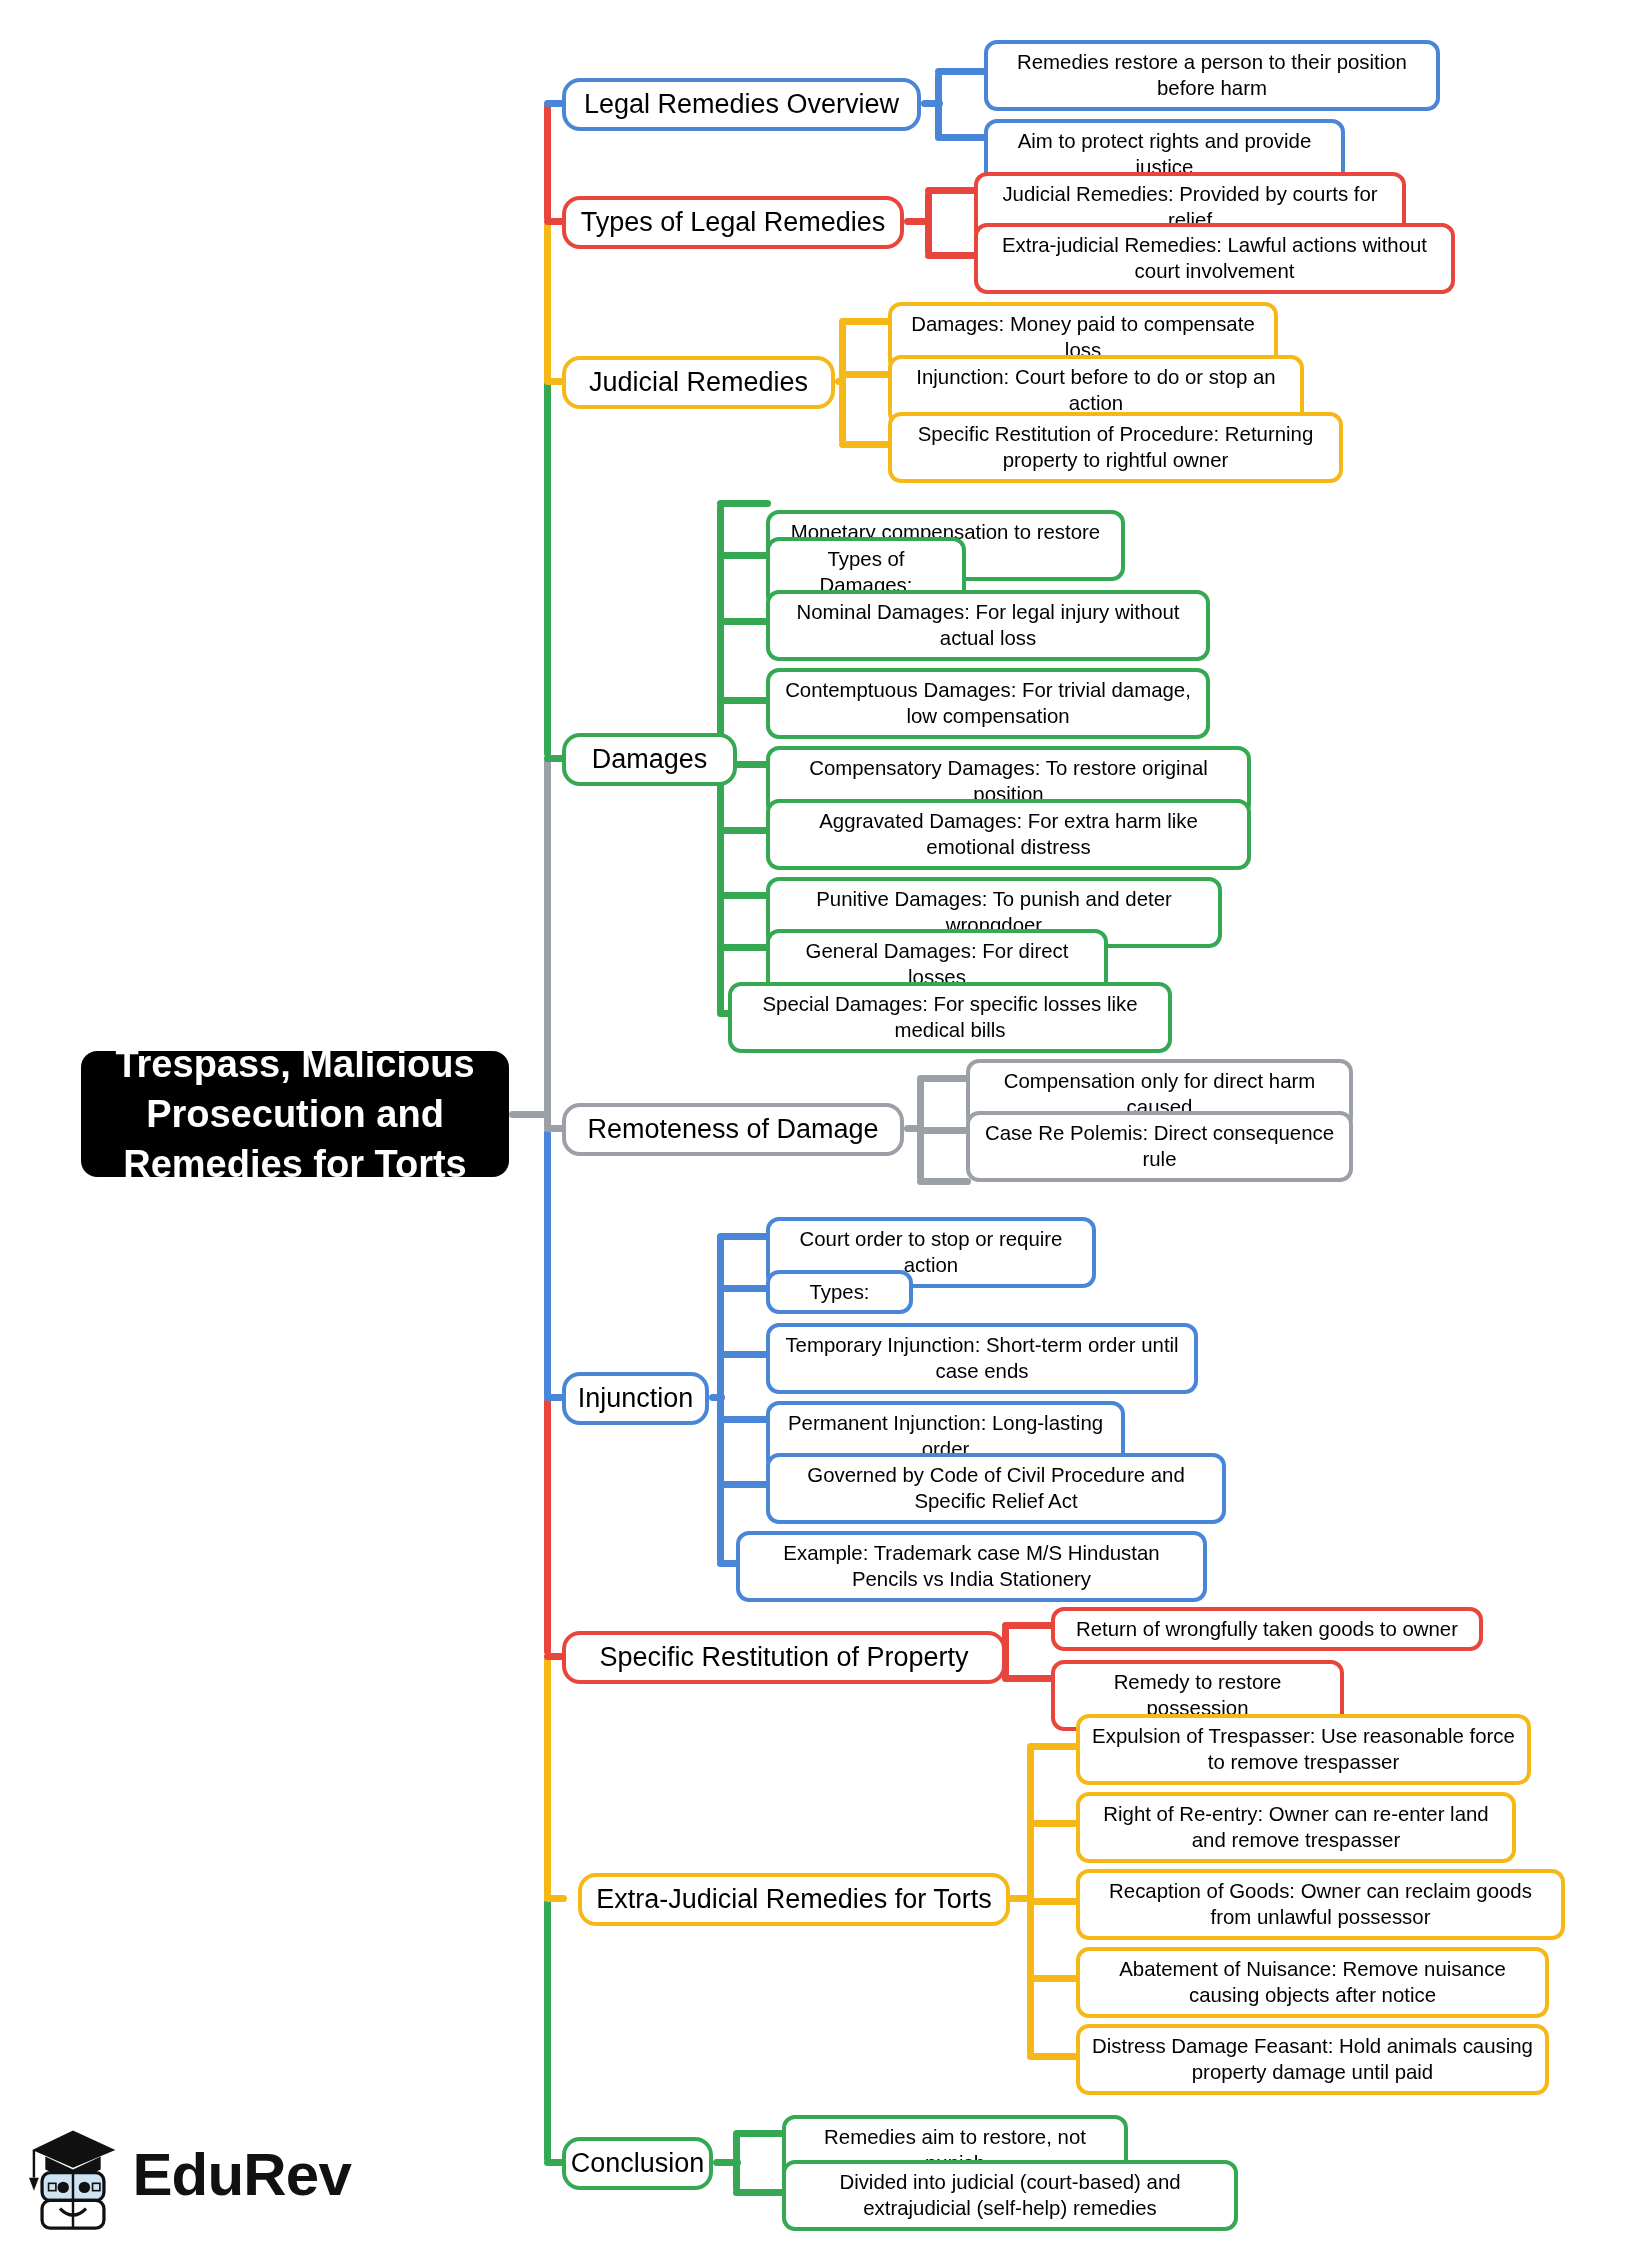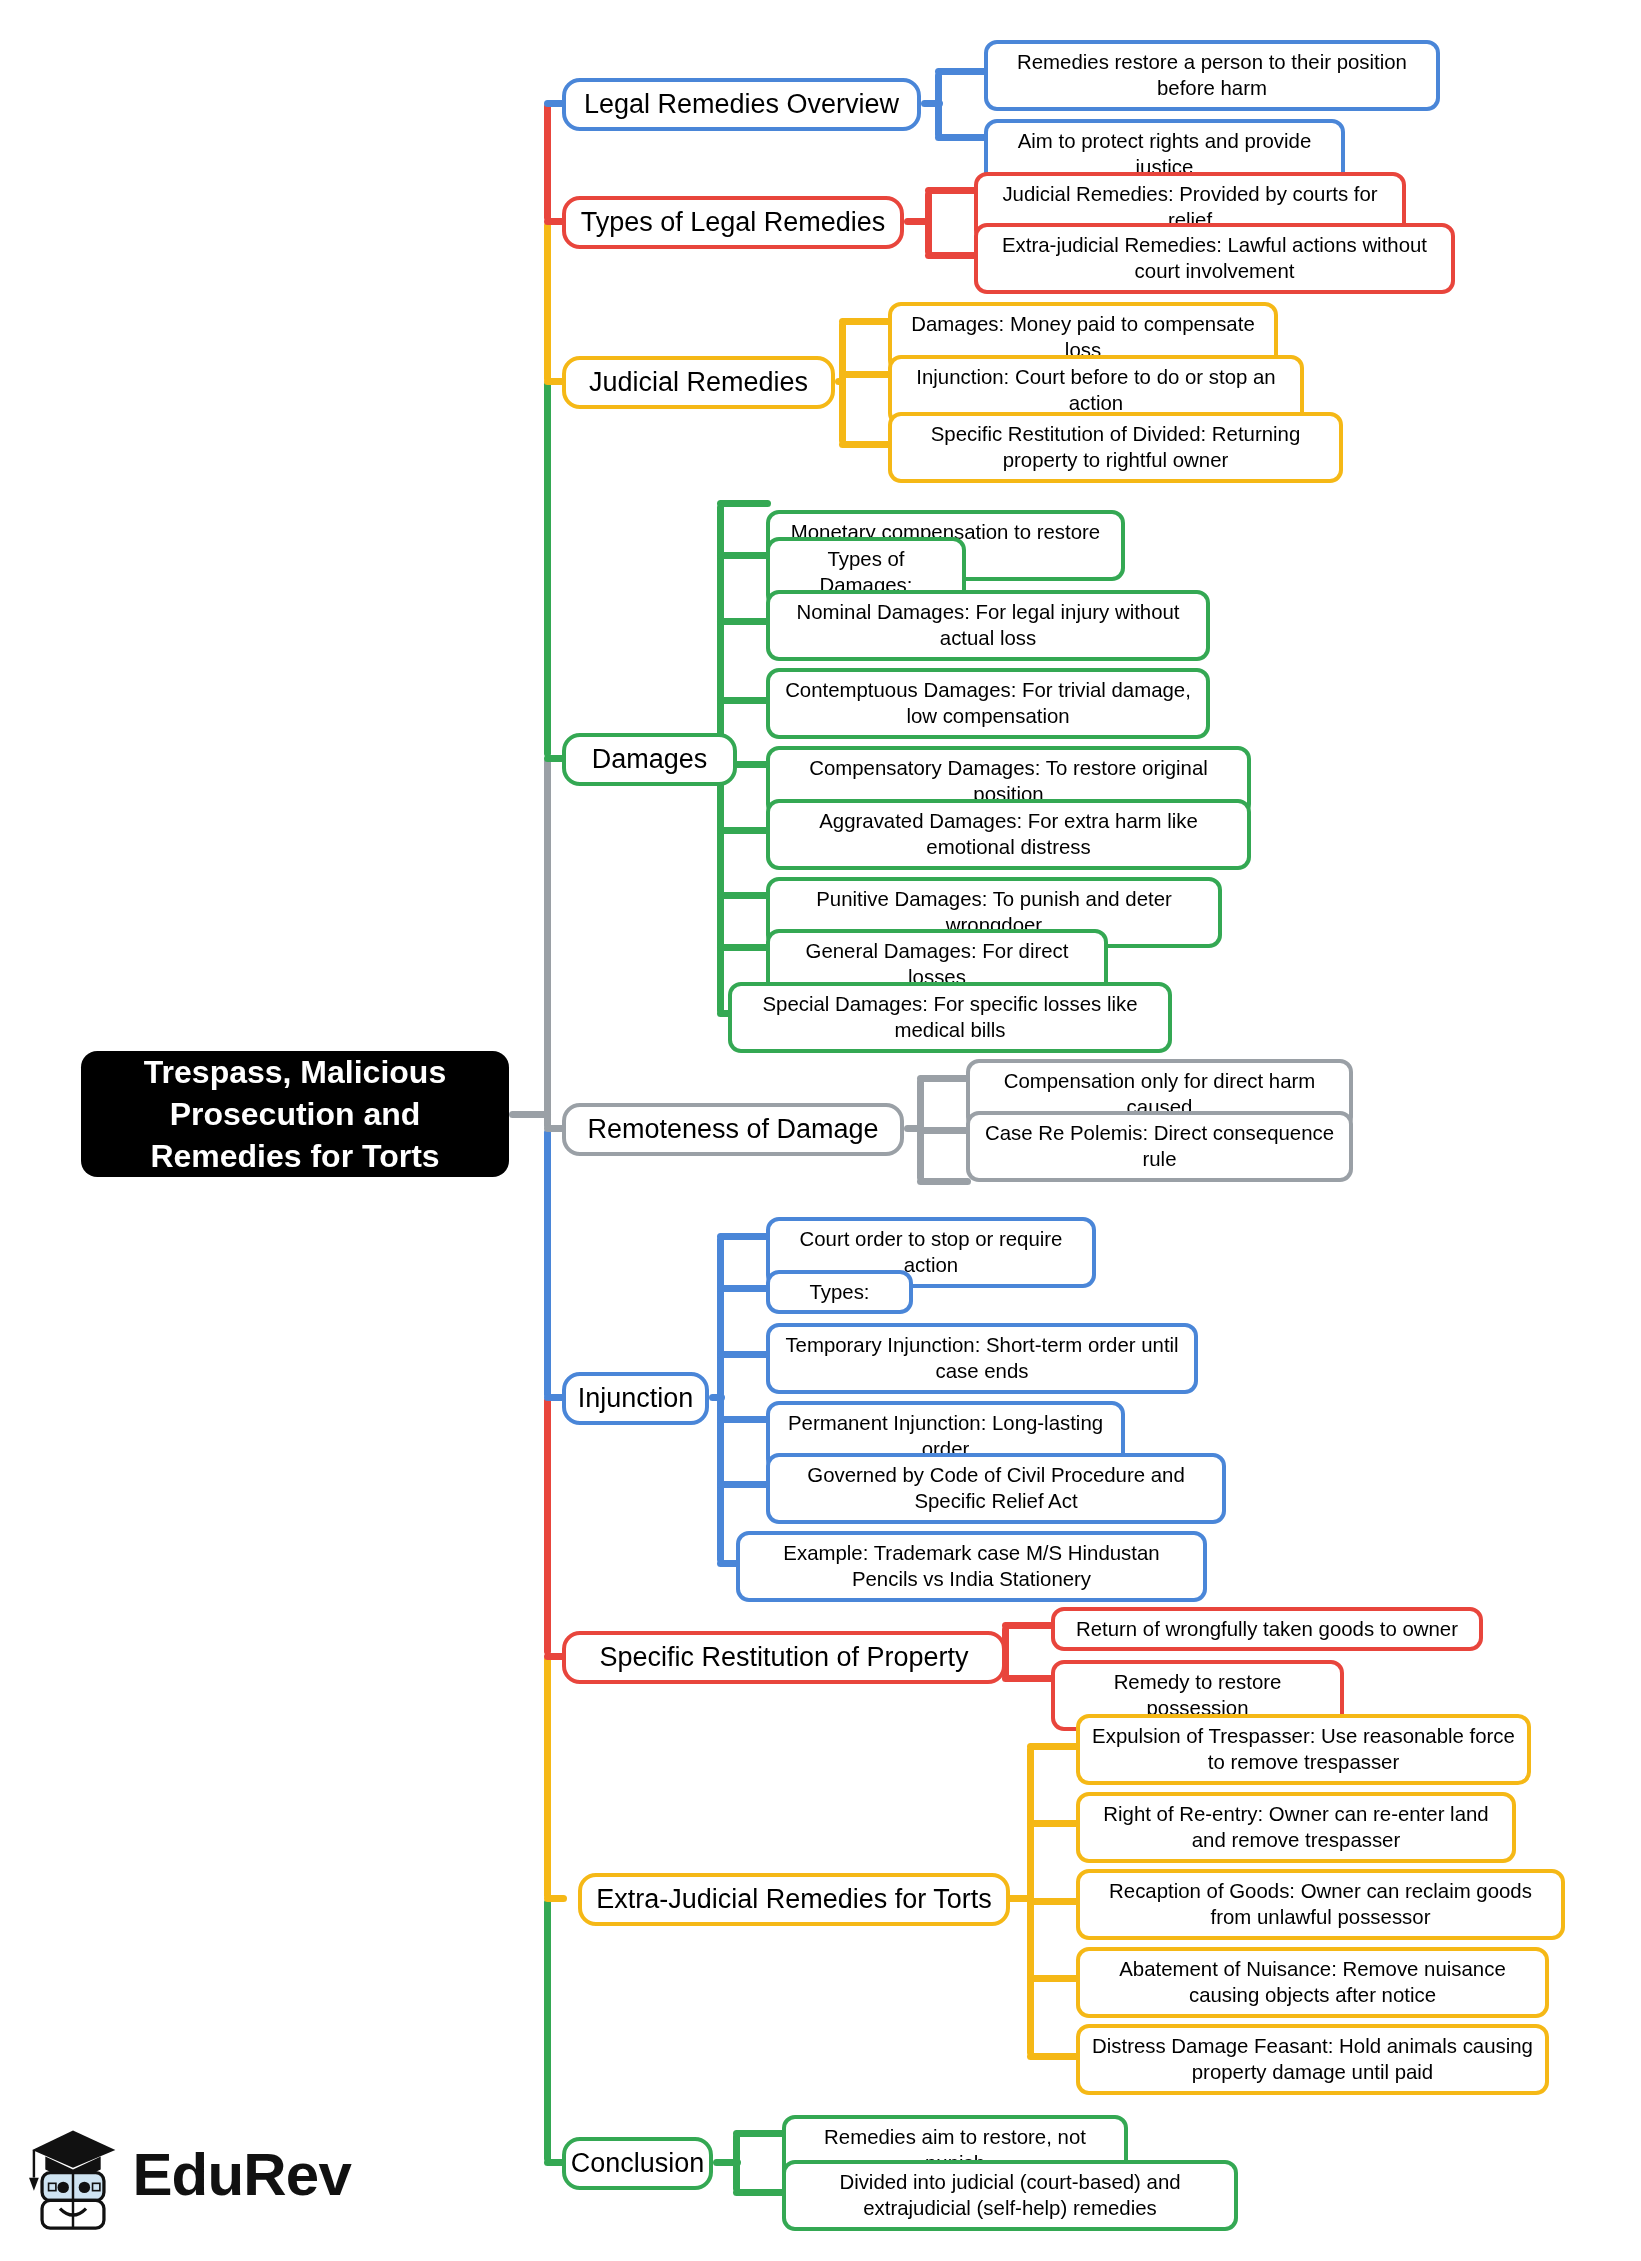--- a/index.html
+++ b/index.html
@@ -16,21 +16,21 @@
     background:#fff;border-style:solid;border-width:4.1px;
     border-radius:13px;
     display:flex;align-items:center;justify-content:center;
     text-align:center;color:#000;
     line-height:1.30;
     padding:4.9px 11.4px;
     z-index:5;
   }
   .node.root{
     background:#000;color:#fff;border:none;border-radius:16.3px;
-    font-weight:bold;font-size:32px;line-height:1.32;z-index:6;
+    font-weight:bold;font-size:38px;line-height:1.32;z-index:6;
     padding:11px 13px;
     text-align:center;
   }
   .node.branch{font-size:27px;border-radius:18px;}
   .node.leaf{font-size:20.4px;border-radius:13px;}
 
   
   .ln{position:absolute;z-index:2;}
   .v{width:7.3px;}
   .h{height:7.3px;}
@@ -98,21 +98,21 @@
     <div class="node leaf" style="left: 974px; top: 223px; width: 481px; min-height: 64px; border-color: rgb(232, 69, 60);">Extra-judicial Remedies: Lawful actions without court involvement</div>
     <div class="ln h cap" style="left: 544px; top: 378px; width: 23px; height: 7.3px; background: rgb(245, 184, 22);"></div>
     <div class="node branch" style="left: 562px; top: 356px; width: 273px; min-height: 51px; border-color: rgb(245, 184, 22);">Judicial Remedies</div>
     <div class="ln h cap" style="left: 835px; top: 378px; width: 11.4px; height: 7.3px; background: rgb(245, 184, 22);"></div>
     <div class="ln v cap" style="left: 839px; top: 321px; width: 7.3px; height: 123px; background: rgb(245, 184, 22);"></div>
     <div class="ln h cap" style="left: 839px; top: 318px; width: 54px; height: 7.3px; background: rgb(245, 184, 22);"></div>
     <div class="node leaf" style="left: 888px; top: 302px; width: 390px; min-height: 37px; border-color: rgb(245, 184, 22);">Damages: Money paid to compensate loss</div>
     <div class="ln h cap" style="left: 839px; top: 371px; width: 54px; height: 7.3px; background: rgb(245, 184, 22);"></div>
     <div class="node leaf" style="left: 888px; top: 355px; width: 416px; min-height: 37px; border-color: rgb(245, 184, 22);">Injunction: Court before to do or stop an action</div>
     <div class="ln h cap" style="left: 839px; top: 441px; width: 54px; height: 7.3px; background: rgb(245, 184, 22);"></div>
-    <div class="node leaf" style="left: 888px; top: 412px; width: 455px; min-height: 64px; border-color: rgb(245, 184, 22);">Specific Restitution of Divided: Returning property to rightful owner</div>
+    <div class="node leaf" style="left: 888px; top: 412px; width: 455px; min-height: 64px; border-color: rgb(245, 184, 22);">Specific Restitution of Procedure: Returning property to rightful owner</div>
     <div class="ln h cap" style="left: 544px; top: 755px; width: 23px; height: 7.3px; background: rgb(52, 168, 83);"></div>
     <div class="node branch" style="left: 562px; top: 733px; width: 175px; min-height: 51px; border-color: rgb(52, 168, 83);">Damages</div>
     <div class="ln h cap" style="left: 737px; top: 755px; height: 7.3px; background: rgb(52, 168, 83);"></div>
     <div class="ln v cap" style="left: 717px; top: 504px; width: 7.3px; height: 510px; background: rgb(52, 168, 83);"></div>
     <div class="ln h cap" style="left: 717px; top: 500px; width: 54px; height: 7.3px; background: rgb(52, 168, 83);"></div>
     <div class="node leaf" style="left: 766px; top: 485px; width: 359px; min-height: 37px; border-color: rgb(52, 168, 83); margin-top: 25px;">Monetary compensation to restore loss</div>
     <div class="ln h cap" style="left: 717px; top: 552px; width: 54px; height: 7.3px; background: rgb(52, 168, 83);"></div>
     <div class="node leaf" style="left: 766px; top: 537px; width: 200px; min-height: 37px; border-color: rgb(52, 168, 83);">Types of Damages:</div>
     <div class="ln h cap" style="left: 717px; top: 618px; width: 54px; height: 7.3px; background: rgb(52, 168, 83);"></div>
     <div class="node leaf" style="left: 766px; top: 590px; width: 444px; min-height: 64px; border-color: rgb(52, 168, 83);">Nominal Damages: For legal injury without actual loss</div>

